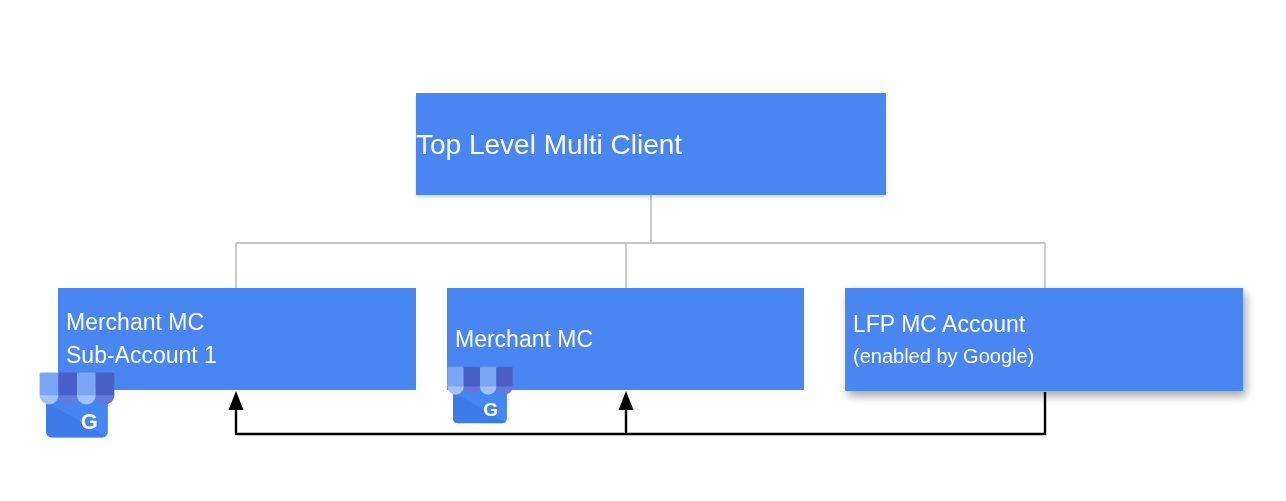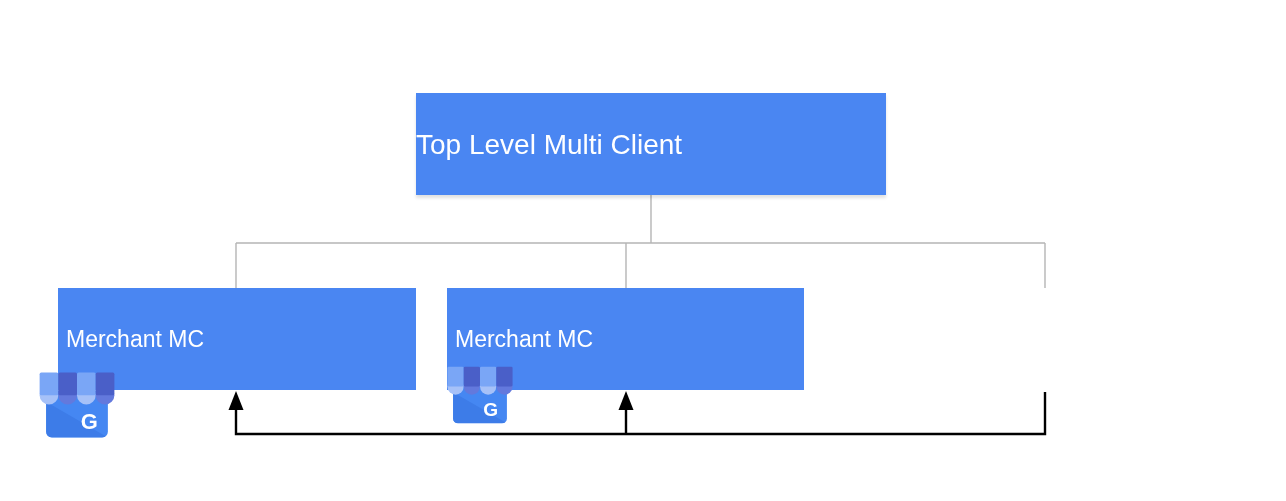--- a/index.html
+++ b/index.html
@@ -87,26 +87,31 @@
       <polygon class="arrow-head" points="626,391 618.5,410 633.5,410"></polygon>
     </g>
   </svg>
 
   <div class="node node-root">
     <span class="line-1">Top Level Multi Client</span>
   </div>
 
   <div class="node node-child node-sub1">
     <span class="line-1">Merchant MC</span>
+    <span class="line-2">Sub-Account 1</span>
   </div>
 
   <div class="node node-child node-sub2">
     <span class="line-1">Merchant MC</span>
   </div>
 
+  <div class="node node-child node-lfp">
+    <span class="line-1">LFP MC Account</span>
+    <span class="line-2">(enabled by Google)</span>
+  </div>
 
   <svg class="gmb-icon gmb-icon-1" width="78" height="78" viewBox="0 0 96 96">
     <defs>
       <clipPath id="bodyClip1">
           <rect x="10" y="30" width="76" height="58" rx="7"></rect>
         </clipPath>
     </defs>
     <rect x="10" y="30" width="76" height="58" rx="7" fill="#4587F2"></rect>
     <polygon points="10,44 86,88 10,88" fill="#3D7CE8" clip-path="url(#bodyClip1)"></polygon>
     <g>

